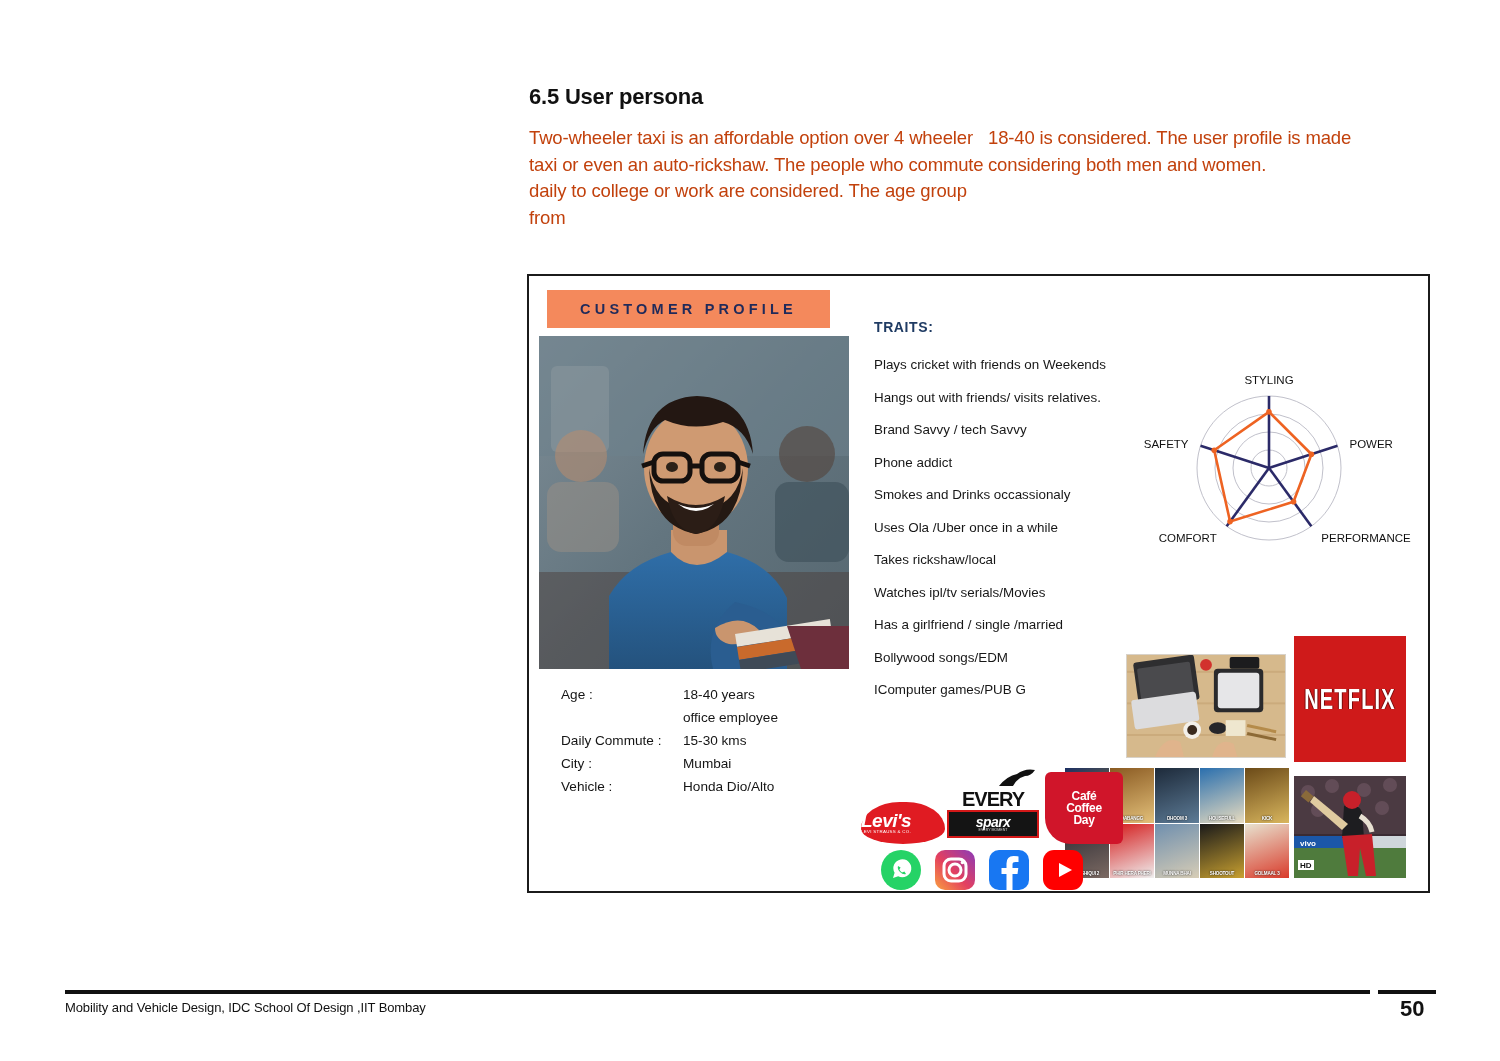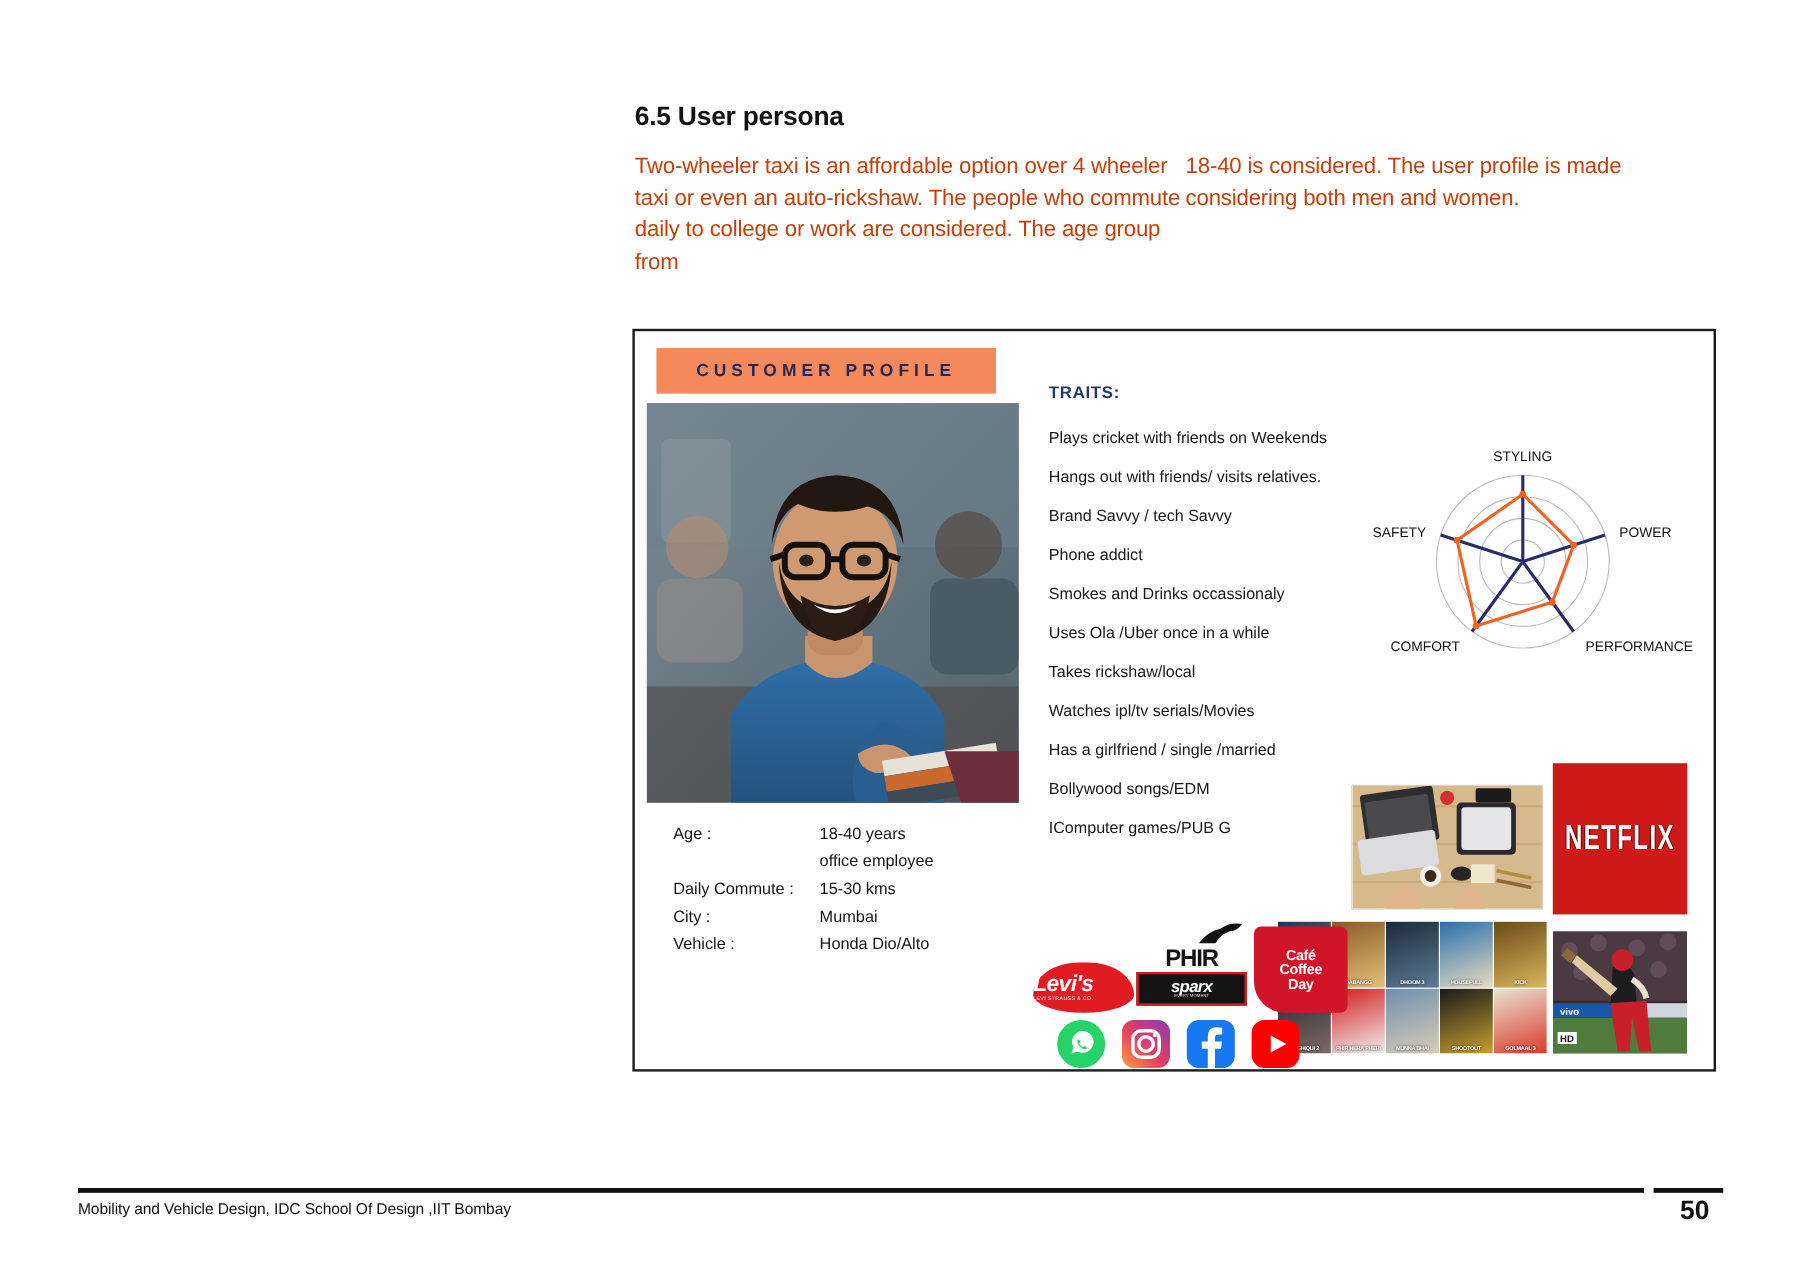--- a/index.html
+++ b/index.html
@@ -371,21 +371,21 @@
           <div class="pt">GOLMAAL 3</div>
         </div>
     </div>
 
     <div class="brands">
       <div class="logo levis">
         <div class="w">Levi's</div>
         <div class="s">LEVI STRAUSS &amp; CO.</div>
       </div>
       <div class="logo puma">
-        <div class="w">PHIR</div>
+        <div class="w">EVERY</div>
         <svg class="puma-cat" width="40" height="20" viewBox="0 0 40 20">
           <path d="M2 18 q8 -10 18 -12 q8 -6 18 -4 q-4 6 -10 6 q-8 2 -12 10 z" fill="#111"></path>
         </svg>
       </div>
       <div class="logo sparx">
         <div class="w">sparx</div>
         <div class="s">EVERY MOMENT</div>
       </div>
       <div class="logo ccd">
         <div class="w">Café<br>Coffee<br>Day</div>

